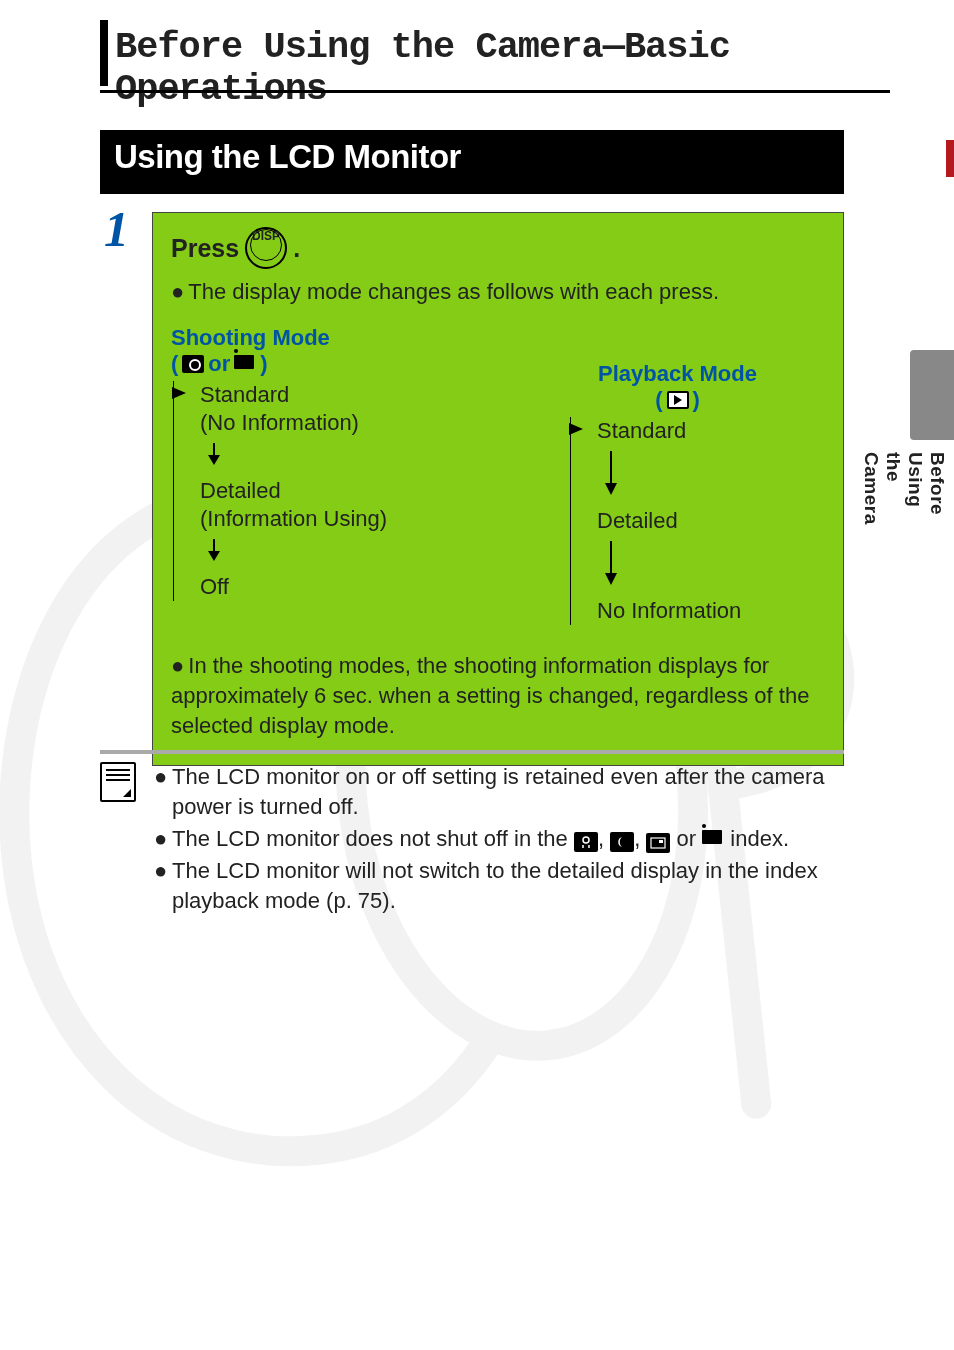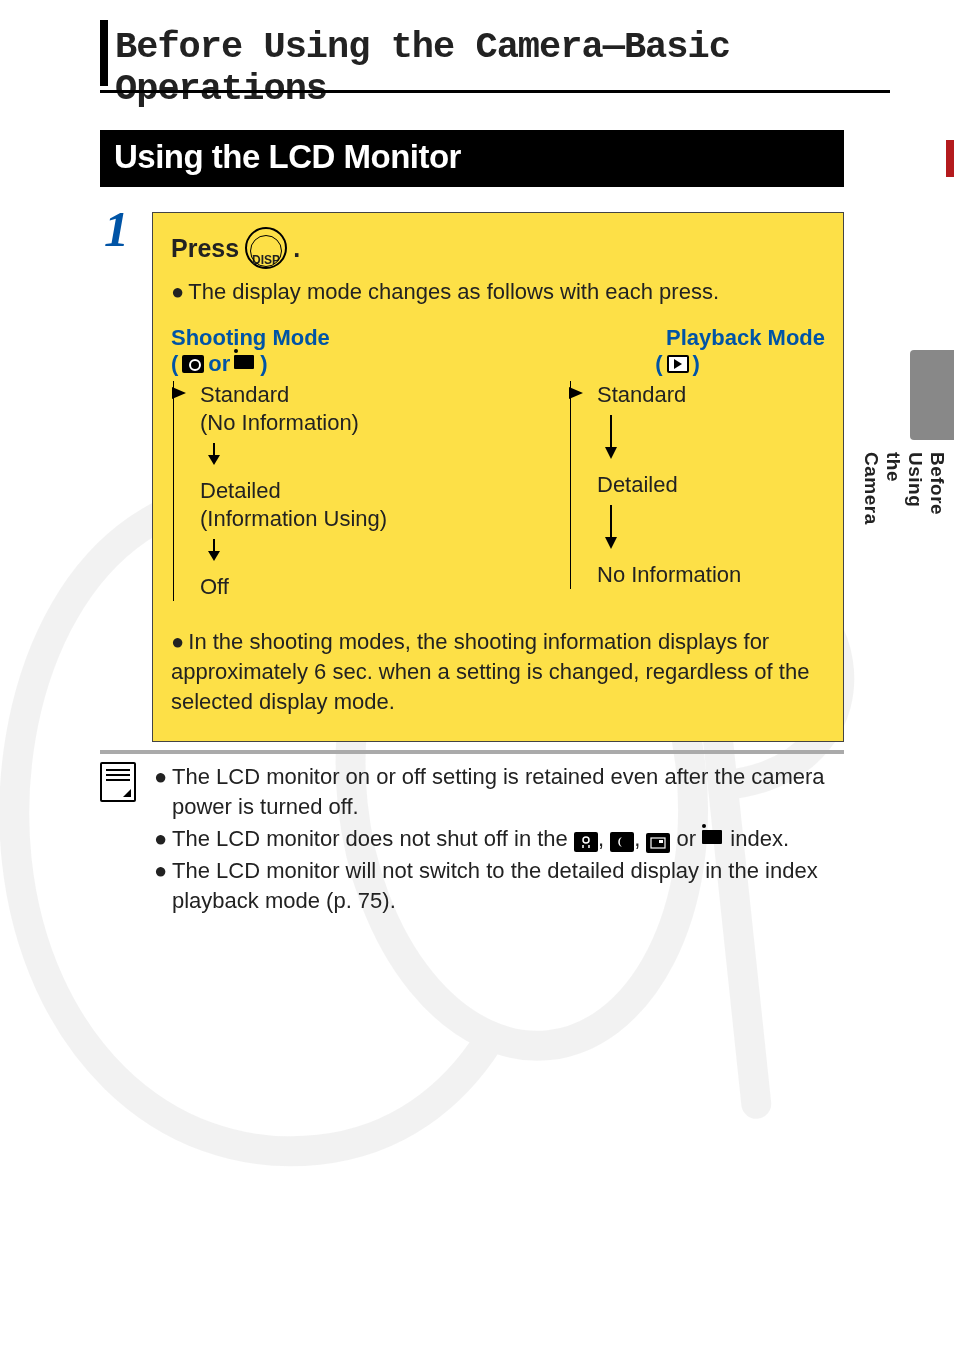--- a/index.html
+++ b/index.html
@@ -4,27 +4,27 @@
 <style>
   * { box-sizing: border-box; margin: 0; padding: 0; }
   html, body { width: 954px; height: 1350px; background: #fff; font-family: Helvetica, Arial, sans-serif; color: #222; }
   .page { position: relative; width: 954px; height: 1350px; overflow: hidden; }
   .watermark { position: absolute; left: 50%; top: 55%; transform: translate(-50%,-50%) rotate(-6deg); z-index: 0; pointer-events: none; }
   .watermark svg { width: 1000px; height: 900px; opacity: 0.18; }
   .content { position: relative; z-index: 1; }
   .header-bar { position: absolute; left: 100px; top: 20px; width: 8px; height: 66px; background: #000; }
   .page-title { position: absolute; left: 115px; top: 26px; font-size: 37px; font-weight: 900; letter-spacing: -1px; font-family: Liberation Mono, monospace; }
   .title-rule { position: absolute; left: 100px; top: 90px; width: 790px; height: 3px; background: #000; }
-  .section-box { position: absolute; left: 100px; top: 130px; width: 744px; height: 57px; background: #000; color: #fff; font-size: 33px; font-weight: 900; font-family: "Arial Black", Arial, sans-serif; padding: 8px 0 0 14px; letter-spacing: -0.5px; }
+  .section-box { position: absolute; left: 100px; top: 130px; width: 744px; height: 64px; background: #000; color: #fff; font-size: 33px; font-weight: 900; font-family: "Arial Black", Arial, sans-serif; padding: 8px 0 0 14px; letter-spacing: -0.5px; }
   .right-red { position: absolute; right: 0; top: 140px; width: 8px; height: 37px; background: #b41a1d; }
   .step-num { position: absolute; left: 104px; top: 200px; font-style: italic; font-weight: 900; font-size: 50px; color: #0054a6; font-family: Georgia, 'Times New Roman', serif; }
-  .step-card { position: absolute; left: 152px; top: 212px; width: 692px; border: 1px solid #444; background: #fde047; }
+  .step-card { position: absolute; left: 152px; top: 212px; width: 692px; border: 1px solid #444; background: #84cc16; }
   .step-inner { padding: 14px 18px 24px 18px; }
   .press-line { font-size: 25px; font-weight: 900; font-family: "Arial Black", Arial, sans-serif; display: flex; align-items: center; gap: 6px; }
-  .disp-btn { display: inline-flex; width: 42px; height: 42px; border: 2px solid #000; border-radius: 50%; align-items: flex-end; justify-content: center; position: relative; }
+  .disp-btn { display: inline-flex; width: 42px; height: 42px; border: 2px solid #000; border-radius: 50%; align-items: flex-start; justify-content: center; position: relative; }
   .disp-btn::before { content: ""; position: absolute; width: 30px; height: 30px; border: 1px solid #000; border-radius: 50%; }
   .disp-btn span { font-size: 12px; font-weight: 600; font-family: Arial, sans-serif; }
   .bullet-line { margin-top: 10px; font-size: 22px; display: flex; align-items: flex-start; }
   .bullet-line .dot { font-size: 22px; line-height: 26px; margin-right: 4px; }
   .modes-row { display: flex; gap: 64px; margin-top: 20px; }
   .mode-col { flex: 1; }
   .mode-title { color: #0054a6; font-weight: 700; font-size: 22px; }
   .mode-sub { color: #0054a6; font-weight: 700; font-size: 22px; display: flex; align-items: center; gap: 4px; }
   .flow-wrap { position: relative; margin-top: 4px; padding-left: 30px; }
   .flow-item { font-size: 22px; line-height: 28px; position: relative; }
@@ -124,21 +124,21 @@
               <div class="flow-sub">(Information Using)</div>
               <svg class="arr arrow-down" width="16" height="24">
                   <line x1="8" y1="0" x2="8" y2="14" stroke="#000" stroke-width="2"></line>
                   <polygon points="2,12 14,12 8,22" fill="#000"></polygon>
                 </svg>
               <div class="flow-item">Off</div>
             </div>
           </div>
 
           <div class="mode-col">
-            <div class="mode-title" style="text-align:right;">Playback Mode</div>
+            <div class="mode-title" style="text-align:center;margin-top:36px;">Playback Mode</div>
             <div class="mode-sub" style="justify-content:center;">
               <span>(</span>
               <span class="mode-icon play"></span>
               <span>)</span>
             </div>
             <div class="flow-wrap" style="border-left:1px solid #000; margin-left:40px; padding-left:26px;">
               <div class="flow-item">
                 <svg class="arr arrow-right" width="20" height="16">
                     <polygon points="0,2 0,14 14,8" fill="#000"></polygon>
                   </svg>

